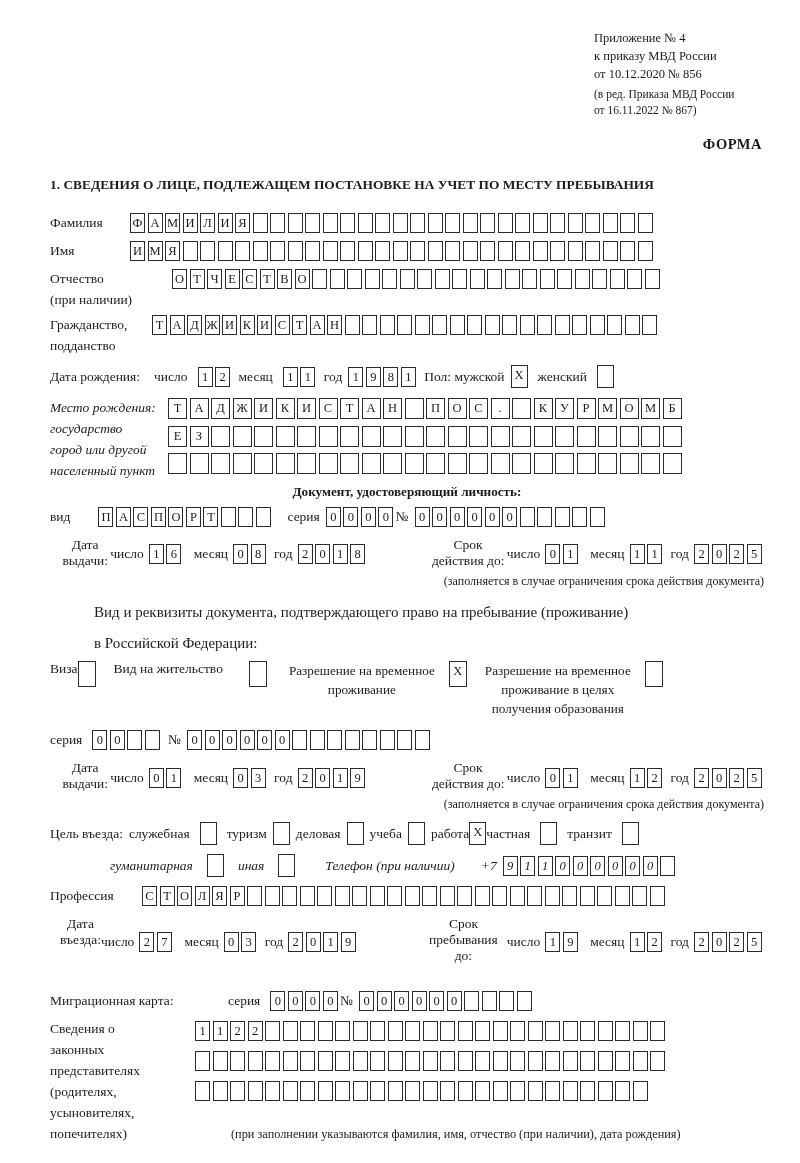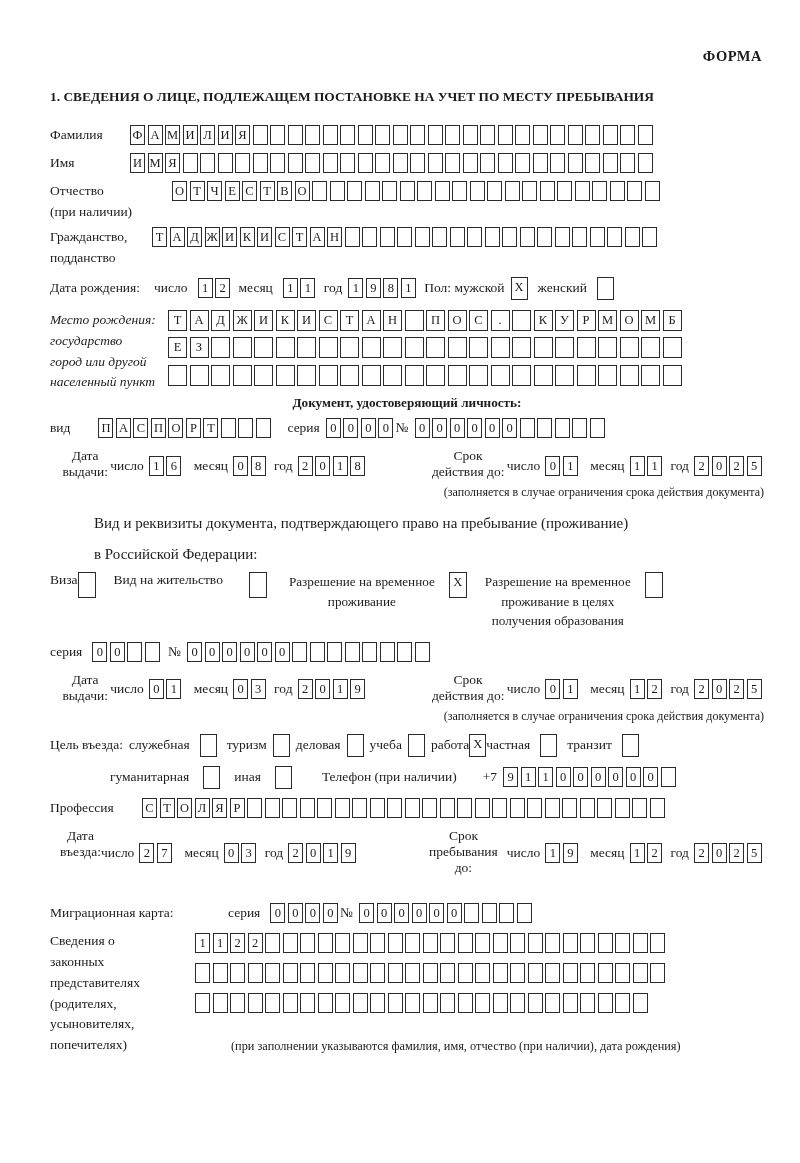--- a/index.html
+++ b/index.html
@@ -43,20 +43,29 @@
   .note { font-size:12px; text-align:right; margin:2px 0 10px 0; }
   .intro { font-size:15px; line-height:1.8; margin-bottom:4px;margin-left:44px; }
   .optlines { text-align:center; font-size:13.2px; line-height:1.45; }
   .repnote { font-size:12.3px; margin:4px 0 0 120px; }
 </style>
 </head>
 <body>
 
 <div class="page">
 
+  <div class="hdr">
+    <div>Приложение № 4</div>
+    <div>к приказу МВД России</div>
+    <div>от 10.12.2020 № 856</div>
+    <div class="amend">
+      <div>(в ред. Приказа МВД России</div>
+      <div>от 16.11.2022 № 867)</div>
+    </div>
+  </div>
 
   <div class="forma">ФОРМА</div>
 
 
   <div class="sec1">1. СВЕДЕНИЯ О ЛИЦЕ, ПОДЛЕЖАЩЕМ ПОСТАНОВКЕ НА УЧЕТ ПО МЕСТУ ПРЕБЫВАНИЯ</div>
 
   <div class="frow">
     <span class="lbl w80">Фамилия</span>
     <span class="boxes">
         <span class="box">Ф</span>
@@ -580,21 +589,21 @@
         <span class="box"></span>
       </span>
       <span class="gap10"></span>
     <span class="lbl">транзит</span>
       <span class="gap10"></span>
     <span class="boxes cb">
         <span class="box"></span>
       </span>
   </div>
 
-  <div class="frow" style="margin-bottom:9px; padding-left:60px;">
+  <div class="frow" style="margin-bottom:9px; padding-left:60px;font-style:italic;">
     <span class="lbl">гуманитарная</span>
       <span class="gap14"></span>
     <span class="boxes cb">
         <span class="box"></span>
       </span>
       <span class="gap14"></span>
     <span class="lbl">иная</span>
       <span class="gap14"></span>
     <span class="boxes cb">
         <span class="box"></span>

